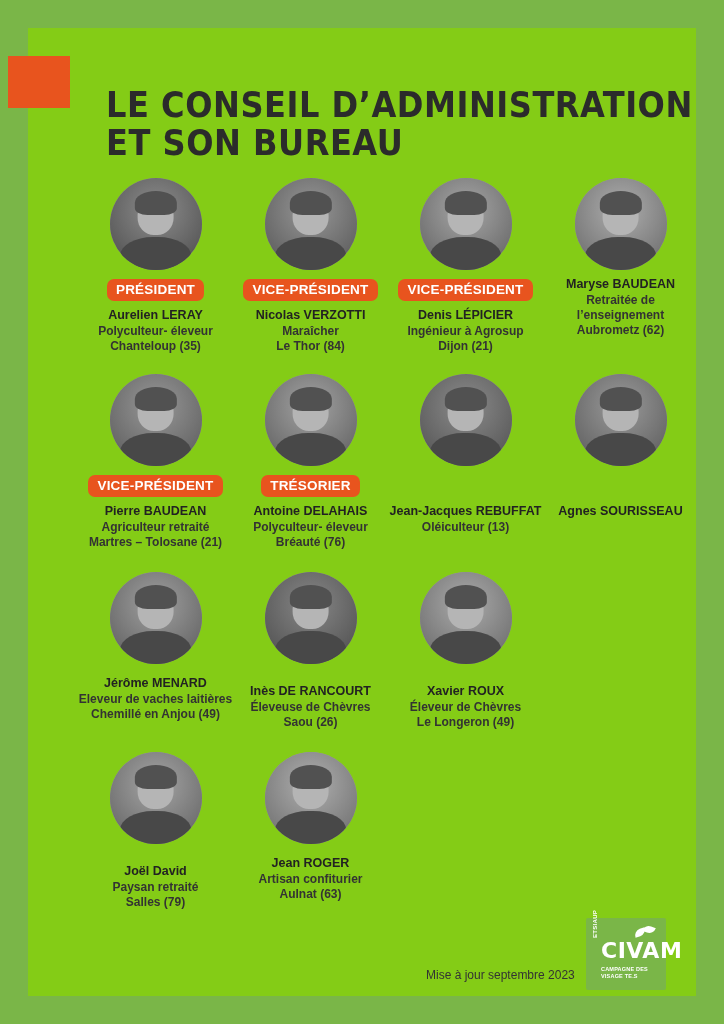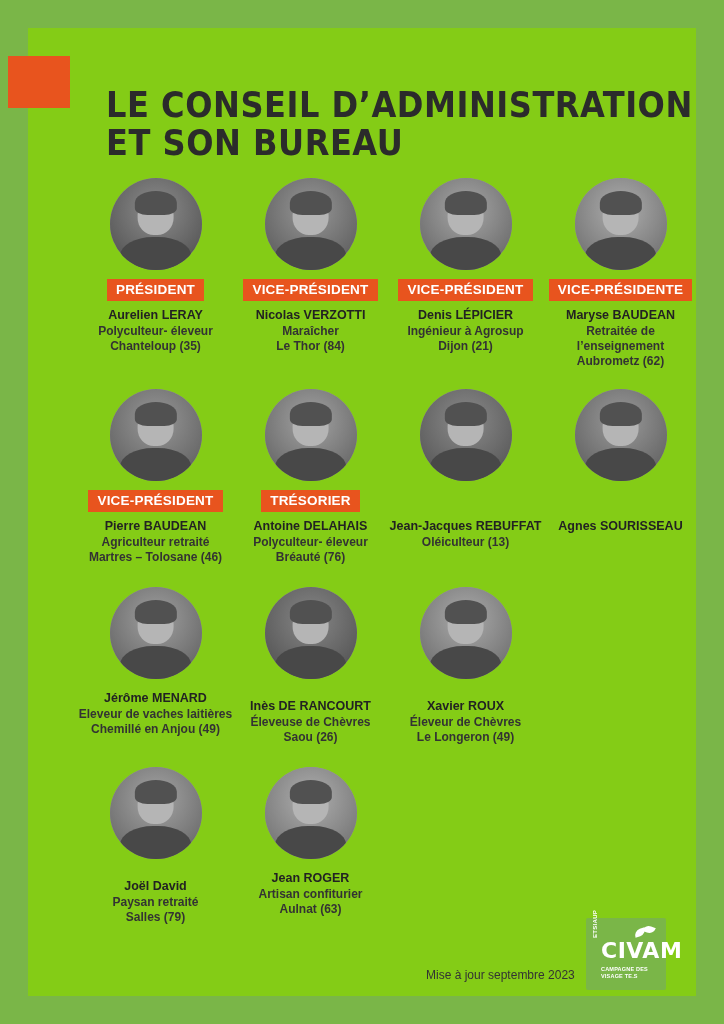--- a/index.html
+++ b/index.html
@@ -117,20 +117,21 @@
     margin-top: 9px;
     background: #e8541e;
     color: #ffffff;
     font-weight: bold;
     font-size: 13.5px;
     letter-spacing: 0.2px;
     padding: 3px 9px 4px 9px;
     line-height: 15px;
     white-space: nowrap;
     text-transform: uppercase;
+    border-radius: 7px;
   }
   .name {
     margin-top: 9px;
     font-weight: bold;
     font-size: 12.5px;
     color: #222;
     text-align: left;
     line-height: 15px;
     white-space: nowrap;
   }
@@ -266,21 +267,20 @@
           <span>Dijon (21)</span>
         </div>
       </div>
       <div class="cell badged">
         <div class="photo">
           <div class="bg" style="background:radial-gradient(circle at 50% 35%, #b0aeaa 0%, #7e7b76 70%, #524f4c 100%);"></div>
           <div class="body"></div>
             <div class="head"></div>
             <div class="hair"></div>
         </div>
-        <div class="badge">VICE-PRÉSIDENTE</div>
         <div class="name">Maryse BAUDEAN</div>
         <div class="desc">
           <span>Retraitée de</span>
           <span>l’enseignement</span>
           <span>Aubrometz (62)</span>
         </div>
       </div>
     </div>
 
     <div class="row" style="margin-top:14px;">
@@ -288,21 +288,21 @@
         <div class="photo">
           <div class="bg" style="background:radial-gradient(circle at 50% 35%, #9b9893 0%, #6c6a65 70%, #44423f 100%);"></div>
           <div class="body"></div>
             <div class="head"></div>
             <div class="hair"></div>
         </div>
         <div class="badge">VICE-PRÉSIDENT</div>
         <div class="name">Pierre BAUDEAN</div>
         <div class="desc">
           <span>Agriculteur retraité</span>
-          <span>Martres – Tolosane (46)</span>
+          <span>Martres – Tolosane (21)</span>
         </div>
       </div>
       <div class="cell badged">
         <div class="photo">
           <div class="bg" style="background:radial-gradient(circle at 50% 35%, #a6a39e 0%, #73706b 70%, #484541 100%);"></div>
           <div class="body"></div>
             <div class="head"></div>
             <div class="hair"></div>
         </div>
         <div class="badge">TRÉSORIER</div>

